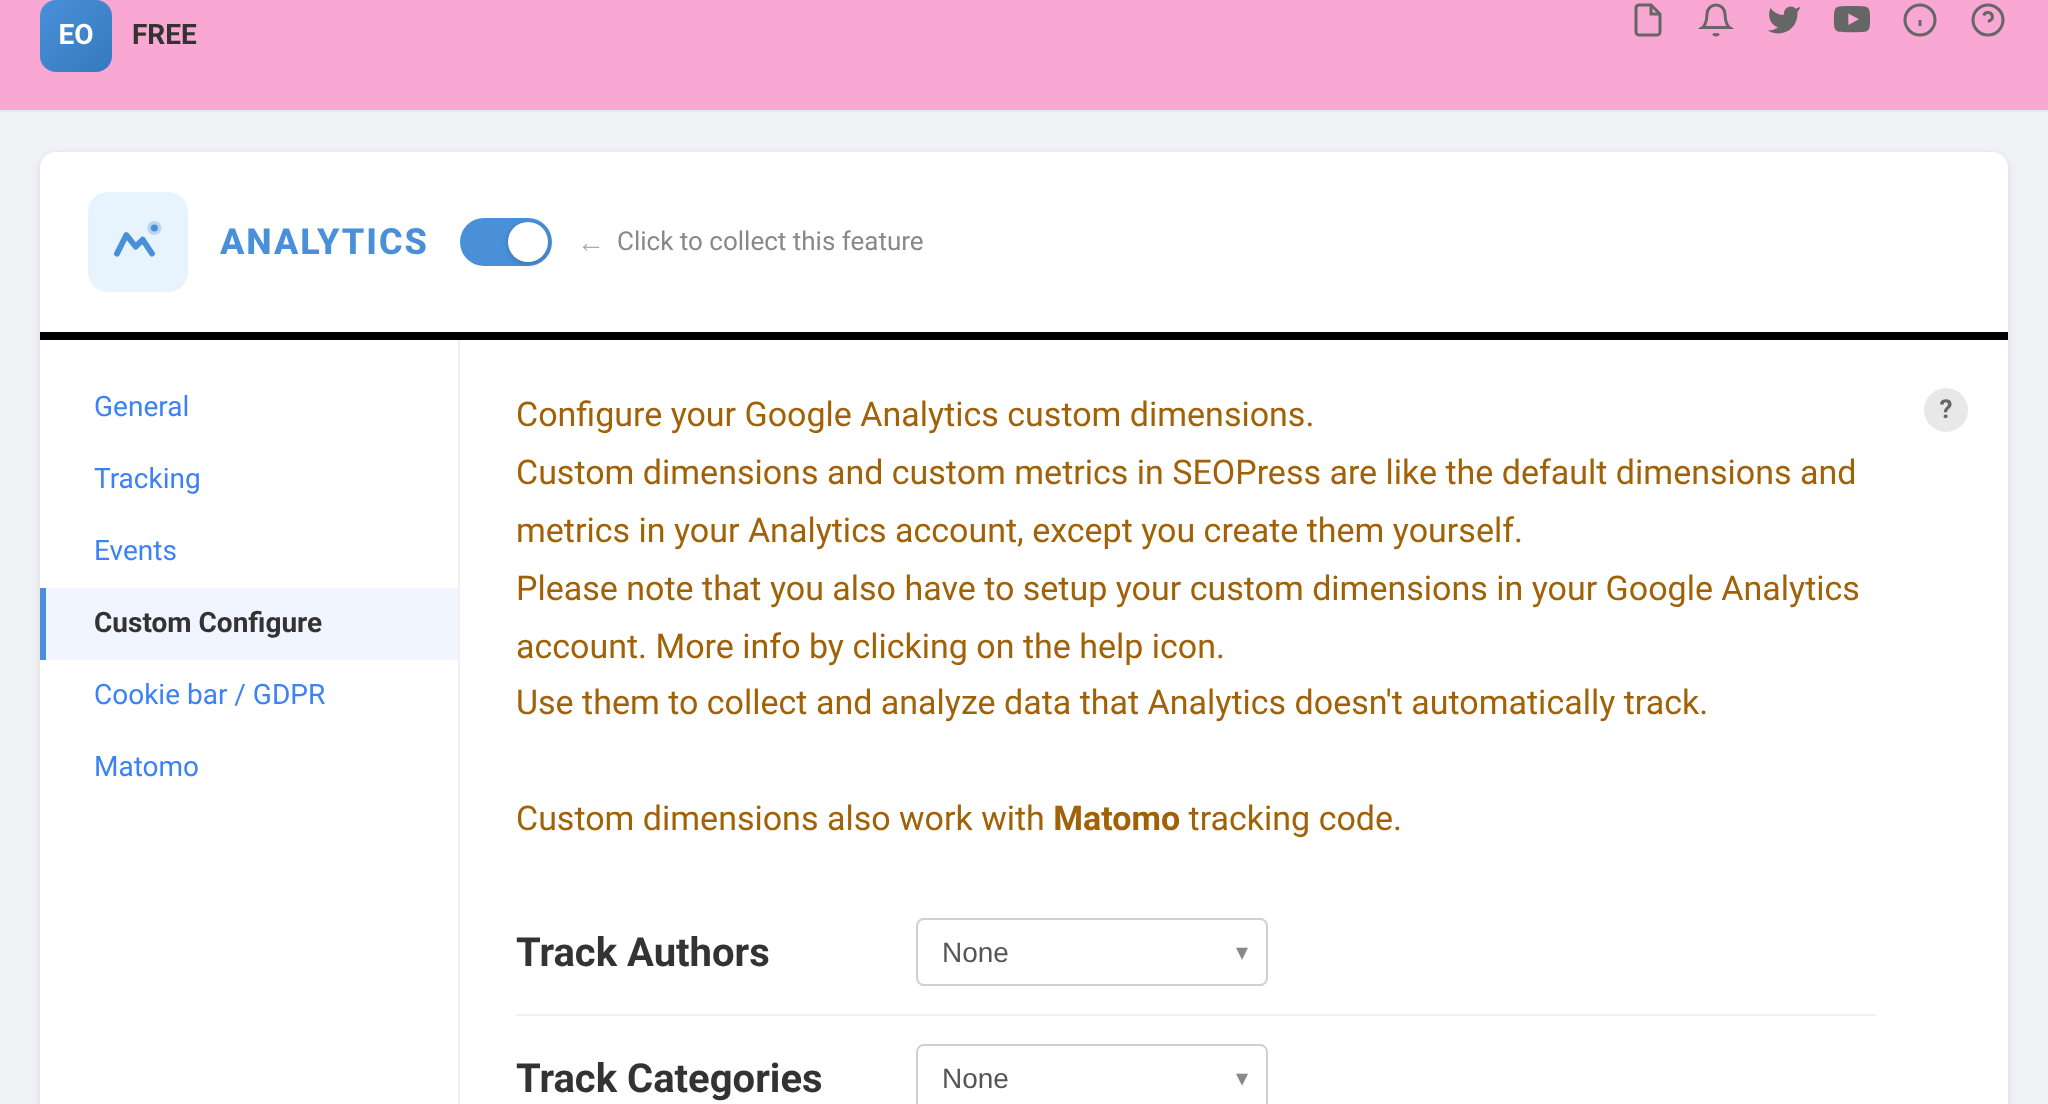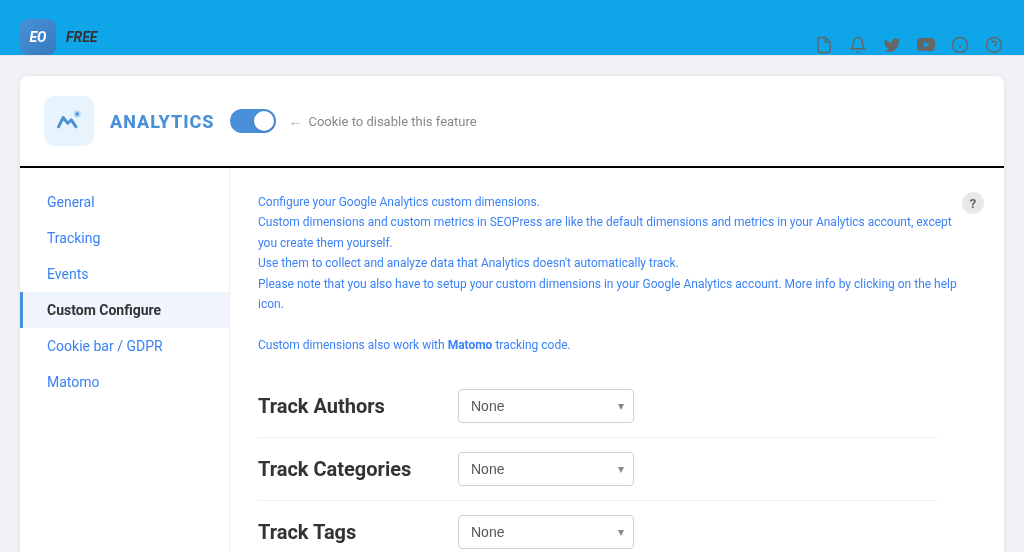--- a/index.html
+++ b/index.html
@@ -5,28 +5,27 @@
     * { box-sizing: border-box; margin: 0; padding: 0; }
     body {
       font-family: -apple-system, BlinkMacSystemFont, 'Segoe UI', Roboto, sans-serif;
       background: #f0f2f5;
       min-height: 552px;
       width: 1024px;
     }
 
     
     .topbar {
-      background: #0ea5e9;
+      background: #f9a8d4;
       height: 56px;
       display: flex;
-      align-items: flex-end;
+      align-items: flex-start;
       justify-content: space-between;
       padding: 0 20px;
       border-bottom: 1px solid #e8e8e8;
-      font-style: italic;
     }
     .topbar-left {
       display: flex;
       align-items: center;
       gap: 10px;
     }
     .logo-box {
       width: 36px;
       height: 36px;
       background: linear-gradient(135deg, #4a90d9, #357abd);
@@ -70,21 +69,21 @@
       border-radius: 8px;
       box-shadow: 0 1px 4px rgba(0,0,0,0.1);
       overflow: hidden;
     }
 
     
     .card-header {
       display: flex;
       align-items: center;
       padding: 20px 24px;
-      border-bottom: 2px solid #000000;
+      border-bottom: 4px solid #000000;
       gap: 16px;
     }
     .analytics-icon-box {
       width: 50px;
       height: 50px;
       background: #e8f4fd;
       border-radius: 10px;
       display: flex;
       align-items: center;
       justify-content: center;
@@ -164,22 +163,22 @@
 
     
     .content-area {
       flex: 1;
       padding: 24px 28px;
       position: relative;
     }
 
     .description-block {
       margin-bottom: 20px;
-      color: #3b82f6;
-      font-size: 12px;
+      color: #a16207;
+      font-size: 17px;
       line-height: 1.7;
       max-width: 700px;
     }
     .description-block .bold-text {
       font-weight: 700;
     }
 
     .help-icon {
       position: absolute;
       top: 24px;
@@ -300,21 +299,21 @@
           <path d="M3 17l4-8 4 5 3-3 4 6" stroke="#4a90d9" stroke-width="2.5" stroke-linecap="round" stroke-linejoin="round"></path>
           <circle cx="19" cy="6" r="3" fill="#4a90d9" opacity="0.3"></circle>
           <circle cx="19" cy="6" r="1.5" fill="#4a90d9"></circle>
         </svg>
       </div>
       <span class="analytics-title">ANALYTICS</span>
       <div class="toggle-wrapper">
         <div class="toggle"></div>
         <div class="disable-hint">
           <span class="arrow-left">←</span>
-          <span>Cookie to disable this feature</span>
+          <span>Click to collect this feature</span>
         </div>
       </div>
     </div>
 
     <div class="card-body">
 
       <nav class="sidebar-nav">
         <div class="nav-item">General</div>
         <div class="nav-item">Tracking</div>
         <div class="nav-item">Events</div>
@@ -323,22 +322,22 @@
         <div class="nav-item">Matomo</div>
       </nav>
 
       <div class="content-area">
 
         <div class="help-icon">?</div>
 
         <div class="description-block">
           <p>Configure your Google Analytics custom dimensions.</p>
           <p>Custom dimensions and custom metrics in SEOPress are like the default dimensions and metrics in your Analytics account, except you create them yourself.</p>
+          <p>Please note that you also have to setup your custom dimensions in your Google Analytics account. More info by clicking on the help icon.</p>
           <p>Use them to collect and analyze data that Analytics doesn't automatically track.</p>
-          <p>Please note that you also have to setup your custom dimensions in your Google Analytics account. More info by clicking on the help icon.</p>
           <br>
           <p>Custom dimensions also work with <span class="bold-text">Matomo</span> tracking code.</p>
         </div>
 
         <div class="form-row">
           <label class="form-label">Track Authors</label>
           <div class="form-select-wrapper">
             <select class="form-select">
               <option>None</option>
             </select>

